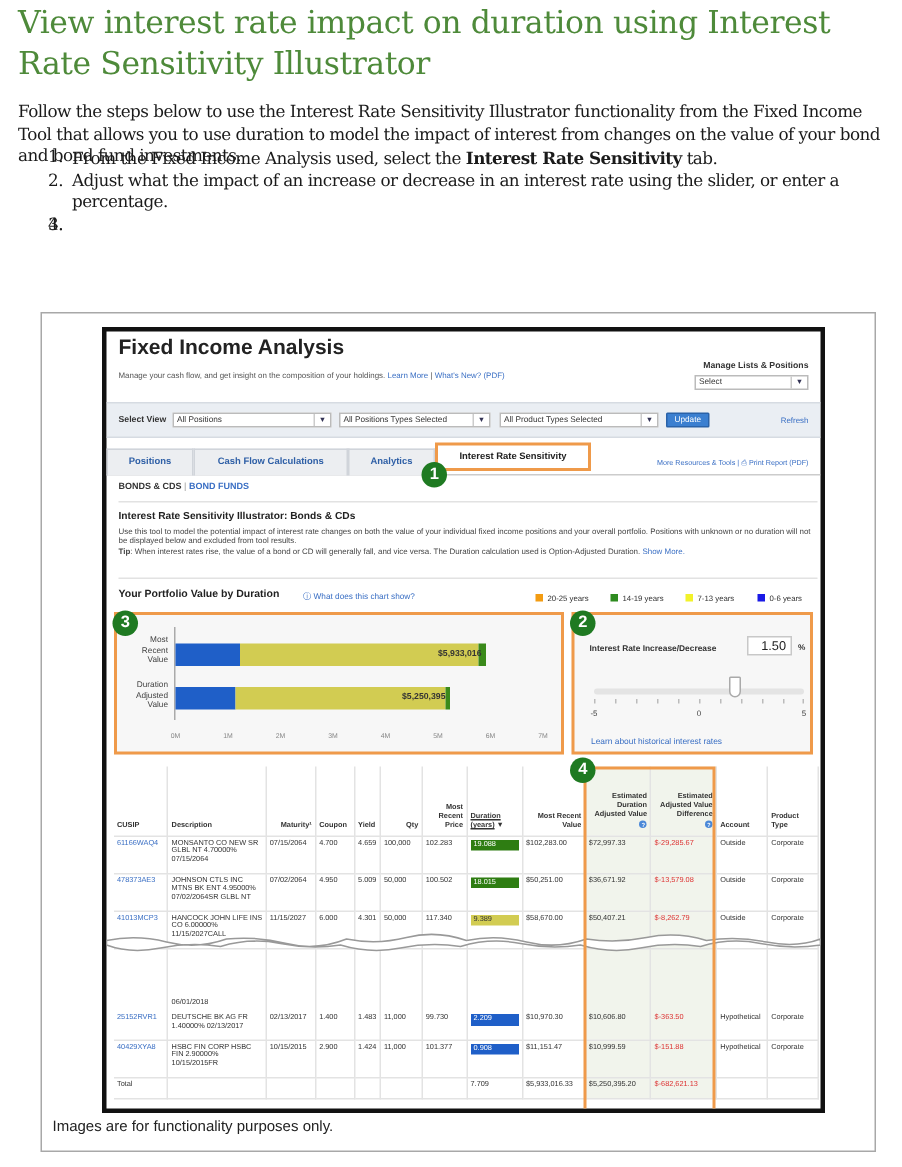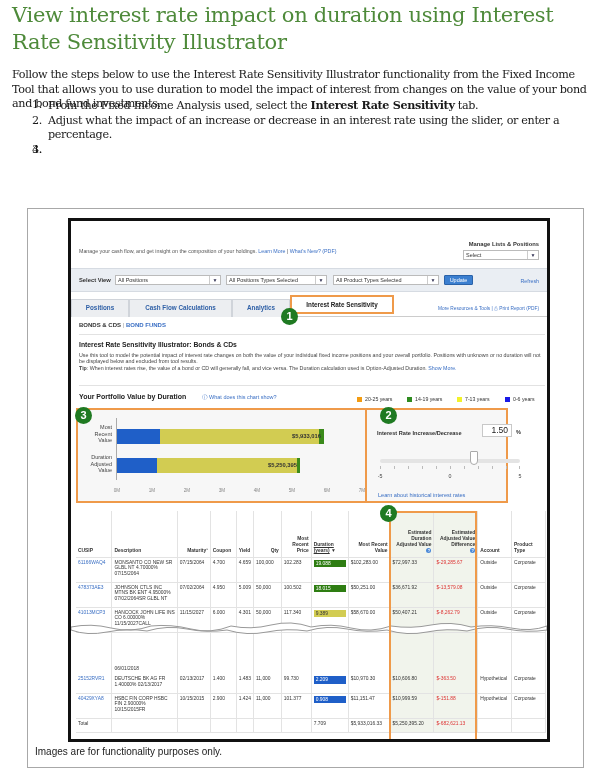--- a/index.html
+++ b/index.html
@@ -48,21 +48,21 @@
   .legend .sw { display: inline-block; width: 5px; height: 5px; margin-right: 3px; vertical-align: -0.5px; }
 
   .chartbox { position: absolute; left: 5px; top: 187px; width: 300px; height: 95px; border: 2px solid #ef9a4a; background: #f7f7f7; }
   .ylab { position: absolute; left: 4px; width: 30px; font-size: 5.5px; color: #444; text-align: right; line-height: 6.6px; }
   .axis { position: absolute; left: 38px; top: 8px; width: 1px; height: 62px; background: #aaa; }
   .bar { position: absolute; left: 39px; height: 15px; display: flex; }
   .bar div { height: 100%; }
   .barval { position: absolute; font-size: 5.8px; font-weight: bold; color: #333; }
   .xtick { position: absolute; top: 78px; font-size: 4.6px; color: #888; transform: translateX(-50%); }
 
-  .ratebox { position: absolute; left: 294px; top: 187px; width: 143px; height: 95px; border: 2px solid #ef9a4a; background: #f7f7f7; }
+  .ratebox { position: absolute; left: 310px; top: 187px; width: 161px; height: 95px; border: 2px solid #ef9a4a; background: #f7f7f7; }
   .rate-lbl { position: absolute; left: 10px; top: 20px; font-size: 5.6px; font-weight: bold; color: #333; }
   .rate-in { position: absolute; left: 115px; top: 14px; width: 30px; height: 13px; border: 1px solid #c8c8c8; background: #fff; font-size: 8.5px; text-align: right; padding-right: 3px; line-height: 11px; color: #222; }
   .rate-pct { position: absolute; left: 149px; top: 19px; font-size: 5.5px; font-weight: bold; color: #333; }
   .track { position: absolute; left: 13px; top: 49px; width: 140px; height: 4px; background: #e4e4e4; border-radius: 2px; }
   .thumb { position: absolute; left: 103px; top: 41px; width: 8px; height: 14px; background: #fff; border: 1px solid #aaa; border-radius: 1px 1px 4px 4px; }
   .ticks { position: absolute; left: 13px; top: 56px; width: 140px; height: 4px; }
   .ticks span { position: absolute; top: 0; width: 1px; height: 3px; background: #bbb; }
   .tlab { position: absolute; top: 63px; font-size: 5.3px; color: #444; transform: translateX(-50%); }
   .hist-link { position: absolute; left: 11px; top: 82px; font-size: 5.6px; color: #3a6fc4; }
 
@@ -91,20 +91,21 @@
 <ol class="steps">
   <li><span class="num">1.</span><span>From the Fixed Income Analysis used, select the </span><b>Interest Rate Sensitivity</b><span> tab.</span></li>
   <li><span class="num">2.</span><span>Adjust what the impact of an increase or decrease in an interest rate using the slider, or enter a percentage.</span></li>
   <li><span class="num">3.</span></li>
   <li><span class="num">4.</span></li>
 </ol>
 
 <div class="frame"></div>
 
 <div class="shot">
+  <div class="fia-title">Fixed Income Analysis</div>
   <div class="fia-sub">
     <span>Manage your cash flow, and get insight on the composition of your holdings.</span>
     <span class="lnk">Learn More</span>
     <span>|</span>
     <span class="lnk">What's New? (PDF)</span>
   </div>
   <div class="mgr-label">Manage Lists &amp; Positions</div>
   <div class="mgr-select">
     <span>Select</span>
     <span class="dd-arrow">▼</span>

